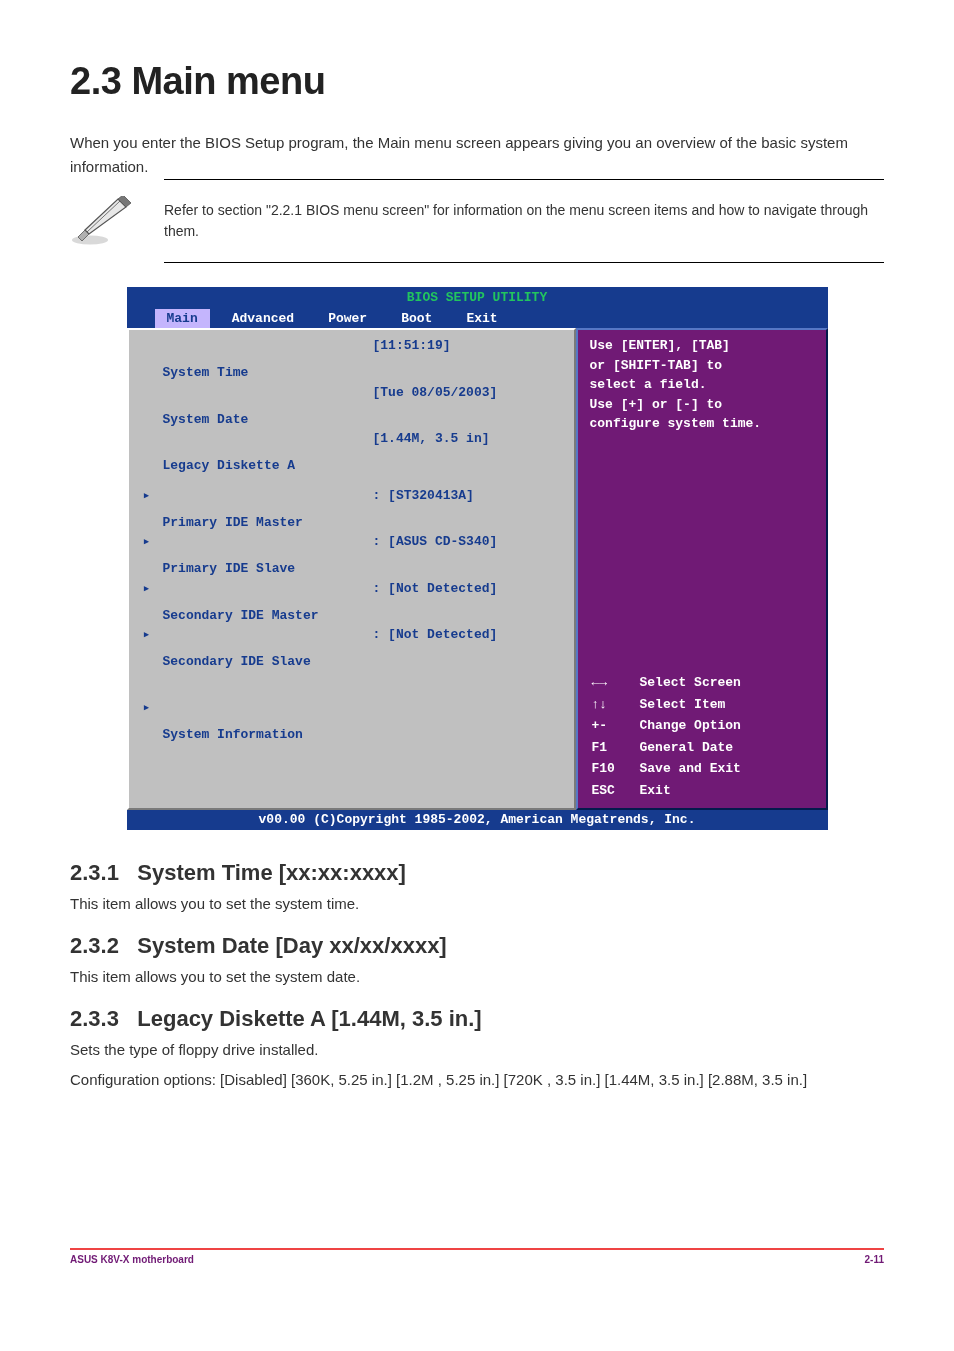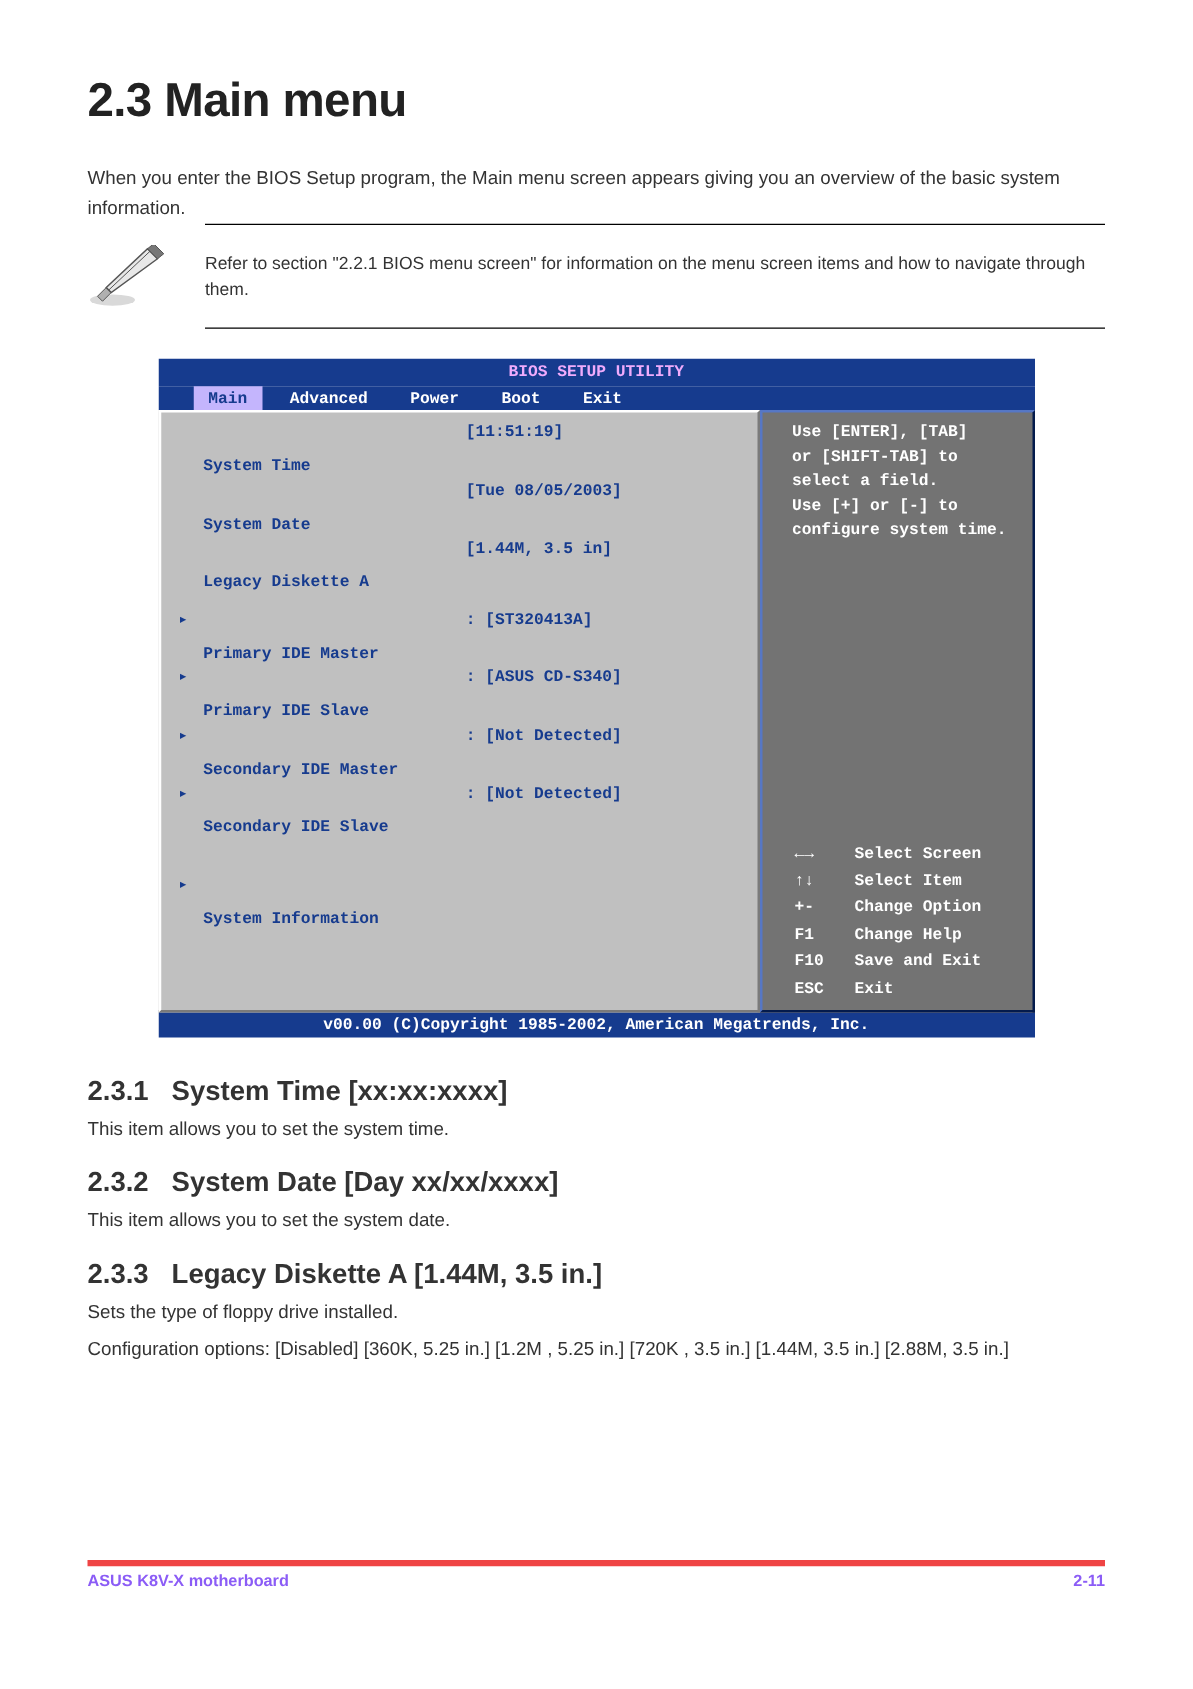--- a/index.html
+++ b/index.html
@@ -50,21 +50,21 @@
     .bios-screen {
       width: 701px;
       margin: 0 auto 30px auto;
       font-family: 'Courier New', Courier, monospace;
       font-size: 13px;
       font-weight: bold;
       line-height: 1.5;
     }
     .bios-title-bar {
       background: #163b8e;
-      color: #f0abfc;
+      color: #22c55e;
       text-align: center;
       padding: 1px 0;
     }
     .bios-tabs {
       background: #163b8e;
       color: #fff;
       display: flex;
       padding-left: 28px;
       gap: 10px;
     }
@@ -92,27 +92,27 @@
       display: flex;
     }
     .bios-label { flex: 0 0 210px; margin-top: 27px; }
     .bios-value { color: #163b8e; }
     .bios-arrow {
       display: inline-block;
       width: 20px;
       color: #163b8e;
     }
     .bios-side {
-      width: 220px;
-      background: #737373;
+      width: 252px;
+      background: #701a75;
       border-top: 2px solid #5677c5;
       border-left: 2px solid #5677c5;
       border-right: 2px solid #041b4c;
       border-bottom: 2px solid #041b4c;
-      padding: 6px 24px;
+      padding: 6px 12px;
       color: #fff;
       font-family: 'Courier New', monospace;
       display: flex;
       flex-direction: column;
       justify-content: space-between;
     }
     .bios-help-top { white-space: pre; }
     .bios-nav-table td { white-space: pre; padding: 0; font-family: 'Courier New', monospace; font-weight: bold; font-size: 13px; color:#fff; }
     .bios-nav-table td.key { width: 46px; }
     .bios-footer {
@@ -137,26 +137,26 @@
     }
     .config-line {
       font-size: 15px;
       color: #333;
       margin-top: 2px;
       margin-bottom: 12px;
     }
     .spacer { height: 10px; }
     .page-footer {
       margin-top: 160px;
-      border-top: 5px solid #ef4444;
+      border-top: 2px solid #ef4444;
       display: flex;
       justify-content: space-between;
-      font-size: 13px;
+      font-size: 10px;
       font-weight: bold;
-      color: #8b5cf6;
+      color: #701a75;
       padding-top: 4px;
     }
     .chapter-footer { }
     .page-num { }
   </style>
 </head>
 <body>
 
 <h1 class="section-heading">2.3    Main menu</h1>
 
@@ -246,21 +246,21 @@
         <tr>
               <td class="key">↑↓</td>
               <td>Select Item</td>
             </tr>
         <tr>
               <td class="key">+-</td>
               <td>Change Option</td>
             </tr>
         <tr>
               <td class="key">F1</td>
-              <td>Change Help</td>
+              <td>General Date</td>
             </tr>
         <tr>
               <td class="key">F10</td>
               <td>Save and Exit</td>
             </tr>
         <tr>
               <td class="key">ESC</td>
               <td>Exit</td>
             </tr>
       </tbody>

